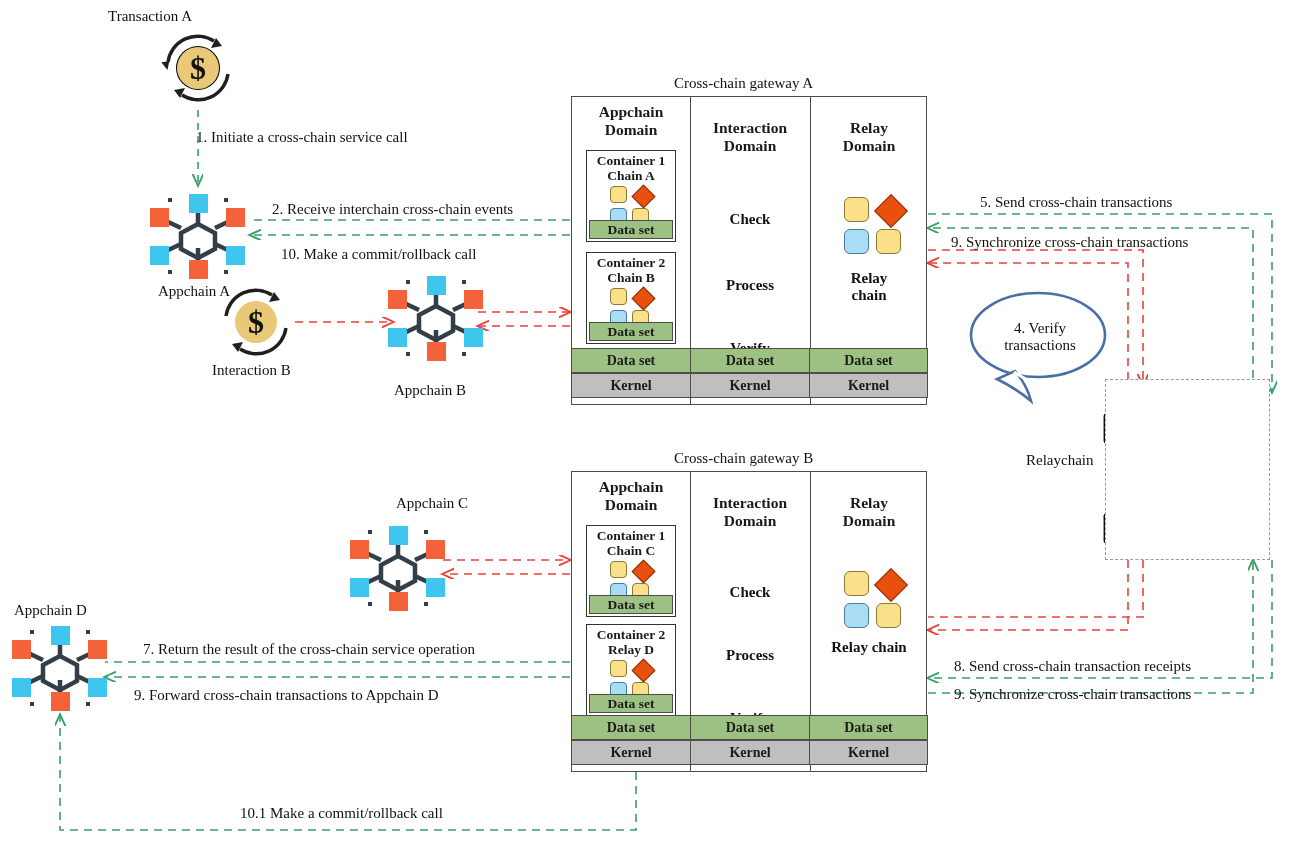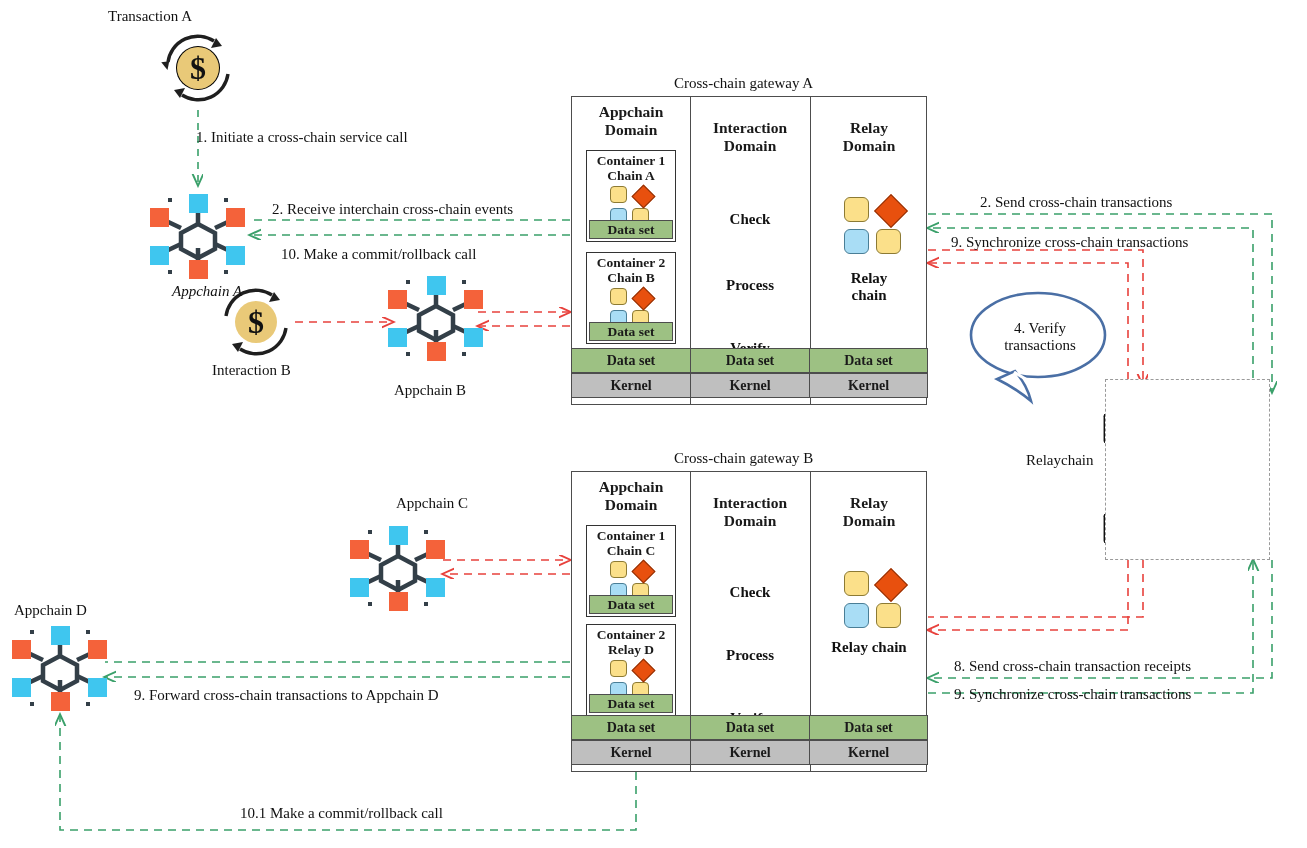--- a/index.html
+++ b/index.html
@@ -321,38 +321,39 @@
         <path d="M-27,-9 L0,-23 L27,-9 L0,2 Z" fill="#f7ab3a" stroke="#111" stroke-width="6" stroke-linejoin="round"></path>
         <path d="M-27,-9 L0,2 L0,30 L-27,16 Z" fill="#ffd84d" stroke="#111" stroke-width="6" stroke-linejoin="round"></path>
         <path d="M0,2 L27,-9 L27,16 L0,30 Z" fill="#ffc61e" stroke="#111" stroke-width="6" stroke-linejoin="round"></path>
       </g>
     </g>
   </svg>
 
   <div class="relaybox" style="left:1105px;top:379px;width:165px;height:181px;"></div>
 
   <div class="lbl" style="left:108px;top:8px;">Transaction A</div>
-  <div class="lbl" style="left:172px;top:283px;font-style:italic;">Appchain A</div>
+  <div class="lbl" style="left:158px;top:283px;">Appchain A</div>
   <div class="lbl" style="left:212px;top:362px;">Interaction B</div>
   <div class="lbl" style="left:394px;top:382px;">Appchain B</div>
   <div class="lbl" style="left:396px;top:495px;">Appchain C</div>
   <div class="lbl" style="left:14px;top:602px;">Appchain D</div>
   <div class="lbl" style="left:1026px;top:452px;">Relaychain</div>
 
   <div class="lbl" style="left:196px;top:129px;">1. Initiate a cross-chain service call</div>
   <div class="lbl" style="left:272px;top:201px;">2. Receive interchain cross-chain events</div>
   <div class="lbl" style="left:281px;top:246px;">10. Make a commit/rollback call</div>
-  <div class="lbl" style="left:980px;top:194px;">2. Send cross-chain transactions</div>
+  <div class="lbl" style="left:980px;top:194px;">5. Send cross-chain transactions</div>
   <div class="lbl" style="left:951px;top:234px;">9. Synchronize cross-chain transactions</div>
   <div class="lbl c" style="left:985px;top:320px;width:110px;">
     <div>4. Verify</div>
     <div>transactions</div>
   </div>
   <div class="lbl" style="left:954px;top:658px;">8. Send cross-chain transaction receipts</div>
   <div class="lbl" style="left:954px;top:686px;">9. Synchronize cross-chain transactions</div>
+  <div class="lbl" style="left:143px;top:641px;">7. Return the result of the cross-chain service operation</div>
   <div class="lbl" style="left:134px;top:687px;">9. Forward cross-chain transactions to Appchain D</div>
   <div class="lbl" style="left:240px;top:805px;">10.1  Make a commit/rollback call</div>
 
   <div class="lbl" style="left:674px;top:75px;">Cross-chain gateway A</div>
 
   <div class="box gw" style="left:571px;top:96px;width:356px;height:309px;">
     <div class="gwcol" style="left:118px;"></div>
     <div class="gwcol" style="left:238px;"></div>
 
     <div class="domtitle" style="left:2px;top:6px;width:114px;">

